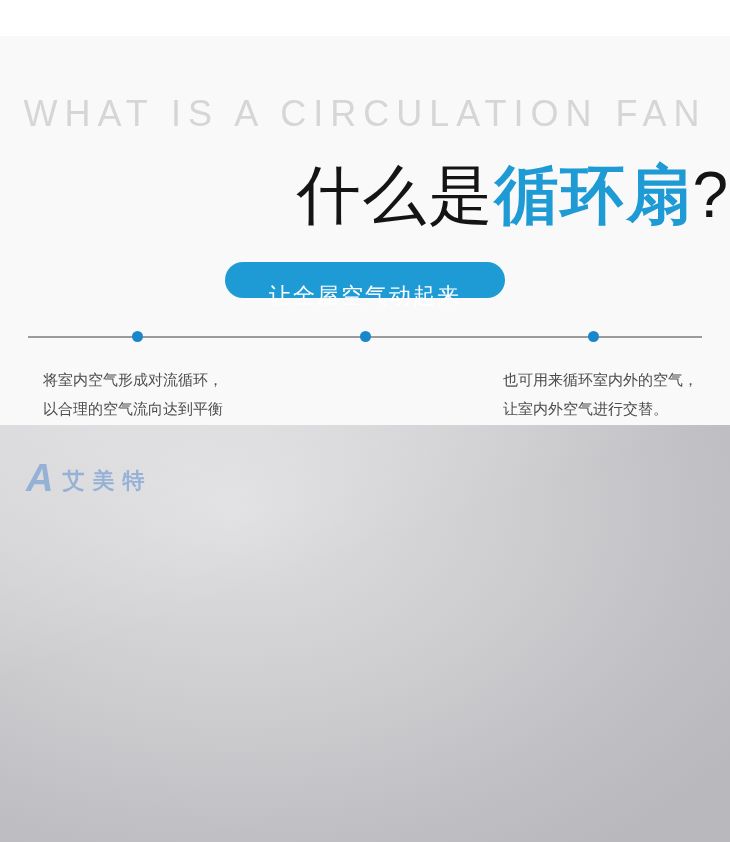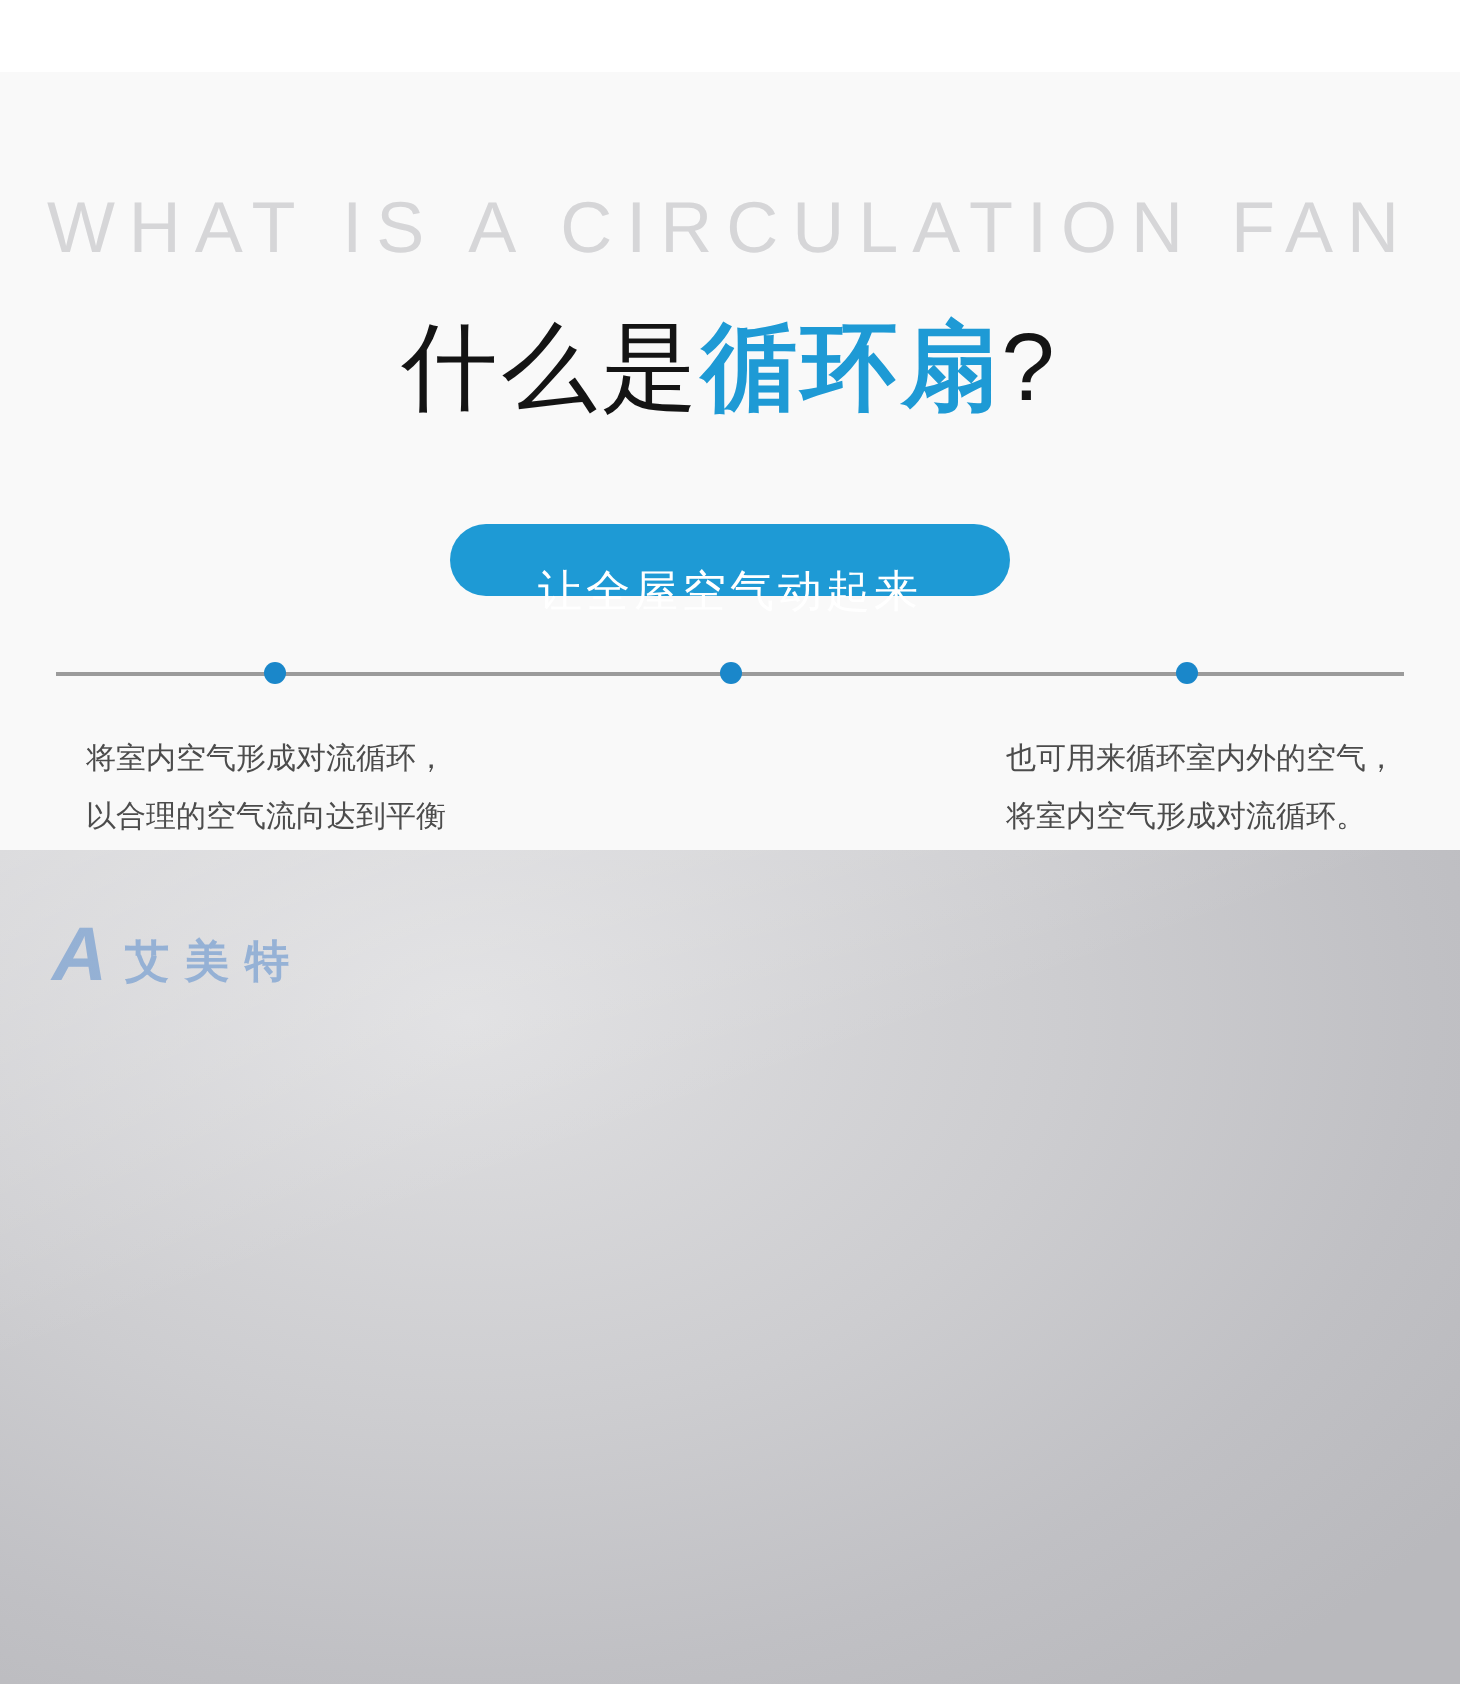--- a/index.html
+++ b/index.html
@@ -6,22 +6,22 @@
     --accent:#1e9ad5; --arrow:#2b3bcd; --floor:#948bce; --wood:#c69461; --wall:#161616;
   }
   *{margin:0;padding:0;box-sizing:border-box;}
   html,body{width:730px;height:842px;overflow:hidden;}
   body{font-family:"Liberation Sans","DejaVu Sans",sans-serif;background:#ffffff;position:relative;}
 
   
   .hero{position:absolute;left:0;top:0;width:730px;height:425px;background:#f9f9f9;margin-top:36px;}
   .title-en{position:absolute;top:57px;left:0;width:100%;text-align:center;
     font-size:36px;font-weight:400;letter-spacing:7px;color:#d6d6d8;white-space:nowrap;}
-  .title-cn{position:absolute;top:116px;left:0;width:100%;text-align:center;
-    font-size:48px;color:#141414;letter-spacing:2px;white-space:nowrap;font-weight:400;}
+  .title-cn{position:absolute;top:116px;left:0;width:100%;text-align:right;
+    font-size:64px;color:#141414;letter-spacing:2px;white-space:nowrap;font-weight:400;}
   .title-cn .hl{color:var(--accent);font-weight:bold;}
   .title-cn .qm{font-weight:400;}
   .pill{position:absolute;top:226px;left:50%;transform:translateX(-50%);
     background:var(--accent);color:#ffffff;font-size:22px;line-height:36px;height:36px;
     padding:16px 44px;border-radius:19px;letter-spacing:2px;white-space:nowrap;}
   .divider-line{position:absolute;top:300px;left:28px;width:674px;height:2px;background:#9b9b9b;}
   .divider-dot{position:absolute;top:295px;width:11px;height:11px;border-radius:50%;background:#1a87ca;}
   .dot-1{left:132px;} .dot-2{left:360px;} .dot-3{left:588px;}
   .feature{position:absolute;top:329px;width:228px;font-size:15px;line-height:29px;
     color:#4c4c4c;white-space:pre-line;}
@@ -49,21 +49,21 @@
 
   <div class="divider-line"></div>
   <div class="divider-dot dot-1"></div>
   <div class="divider-dot dot-2"></div>
   <div class="divider-dot dot-3"></div>
 
   <div class="feature feature-1">将室内空气形成对流循环，
 以合理的空气流向达到平衡
 温度的效果。</div>
   <div class="feature feature-3">也可用来循环室内外的空气，
-将室内空气形成对流循环。</div>
+让室内外空气进行交替。</div>
 </div>
 
 <div class="photo">
 
   <svg class="plan-svg" viewBox="0 0 730 417" xmlns="http://www.w3.org/2000/svg">
     <defs>
       <marker id="ah" viewBox="0 0 10 10" refX="8" refY="5" markerWidth="3.6" markerHeight="3.6" orient="auto">
         <path d="M0,0 L10,5 L0,10 Z" style="fill:var(--arrow,#2b3bcd)"></path>
       </marker>
       <filter id="soft" x="-40%" y="-40%" width="180%" height="180%">

